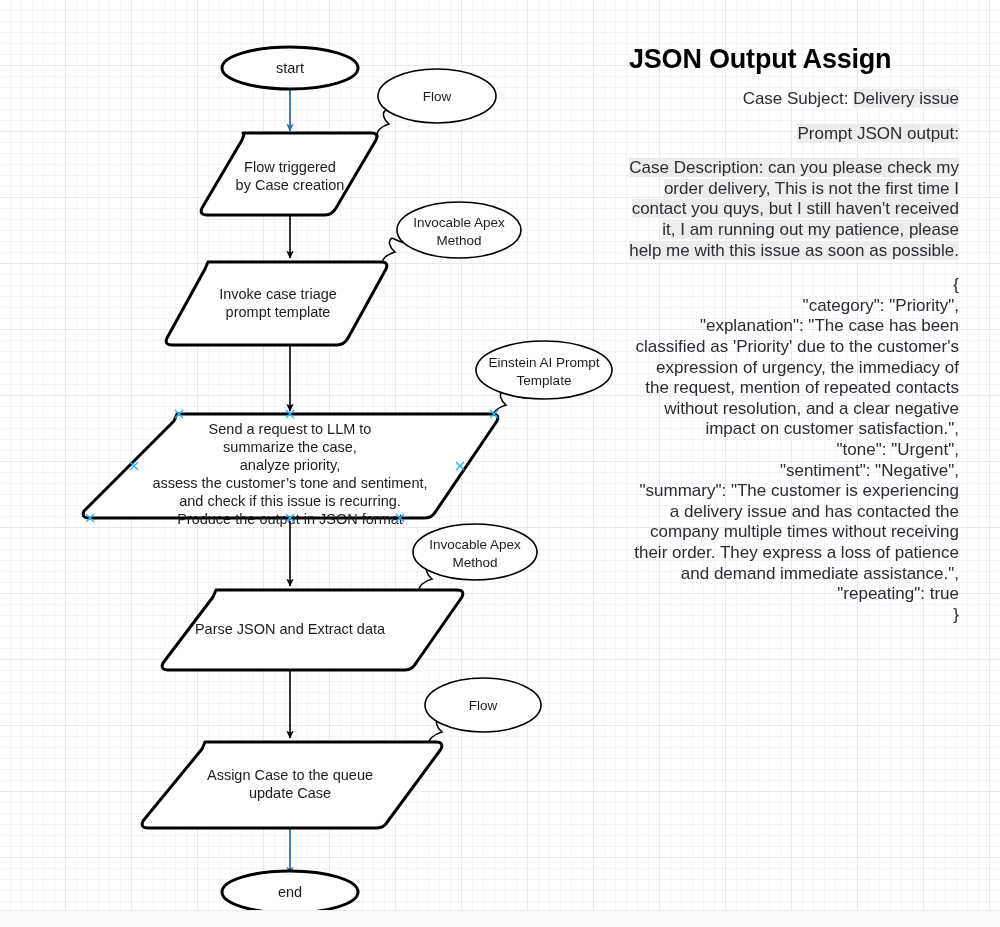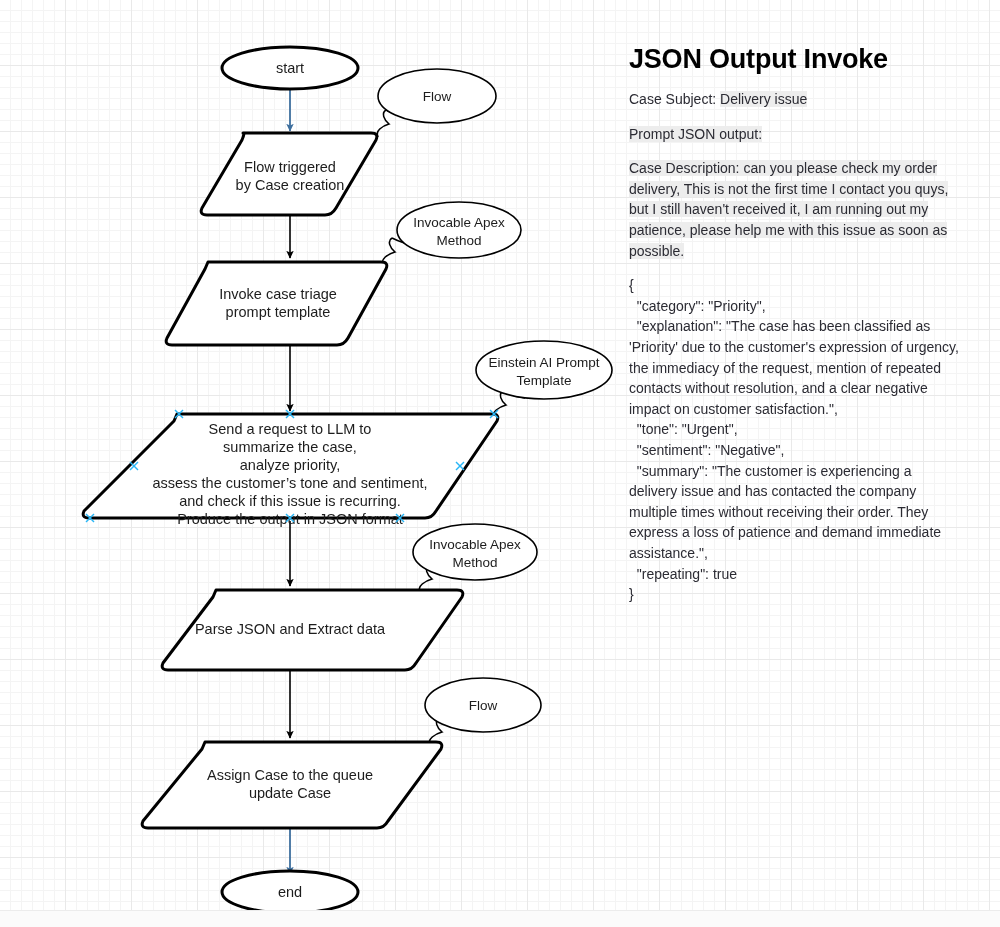--- a/index.html
+++ b/index.html
@@ -64,24 +64,25 @@
     font-family: "Liberation Sans", sans-serif;
     font-size: 27px;
     font-weight: bold;
     color: #000000;
     letter-spacing: -0.2px;
     margin: 0 0 14px 0;
     line-height: 1.15;
   }
   .panel-para {
     font-family: "Liberation Sans", sans-serif;
-    font-size: 14px;
+    font-size: 17px;
     line-height: 20.6px;
     color: #2b2b33;
     margin: 0 0 14px 0;
+    text-align: right;
   }
   .hl { background: #ededed; }
   .panel-para.mono-json {
     margin-top: 2px;
     white-space: pre-wrap;
     word-break: normal;
   }
   .panel-label { color: #2b2b33; }
   #bottom-strip {
     position: absolute;
@@ -238,21 +239,21 @@
       <text class="node-text" x="290" y="794">update Case</text>
     </g>
 
     <g>
       <ellipse cx="290" cy="892" rx="68" ry="21" class="shape-fill" stroke="#000000" stroke-width="3"></ellipse>
       <text class="node-text" x="290" y="893">end</text>
     </g>
   </svg>
 
   <div id="json-panel">
-    <h1 id="panel-title">JSON Output Invoke</h1>
+    <h1 id="panel-title">JSON Output Assign</h1>
 
     <p class="panel-para">
       <span class="panel-label">Case Subject: </span><span class="hl">Delivery issue</span>
     </p>
 
     <p class="panel-para">
       <span class="hl">Prompt JSON output:</span>
     </p>
 
     <p class="panel-para">

